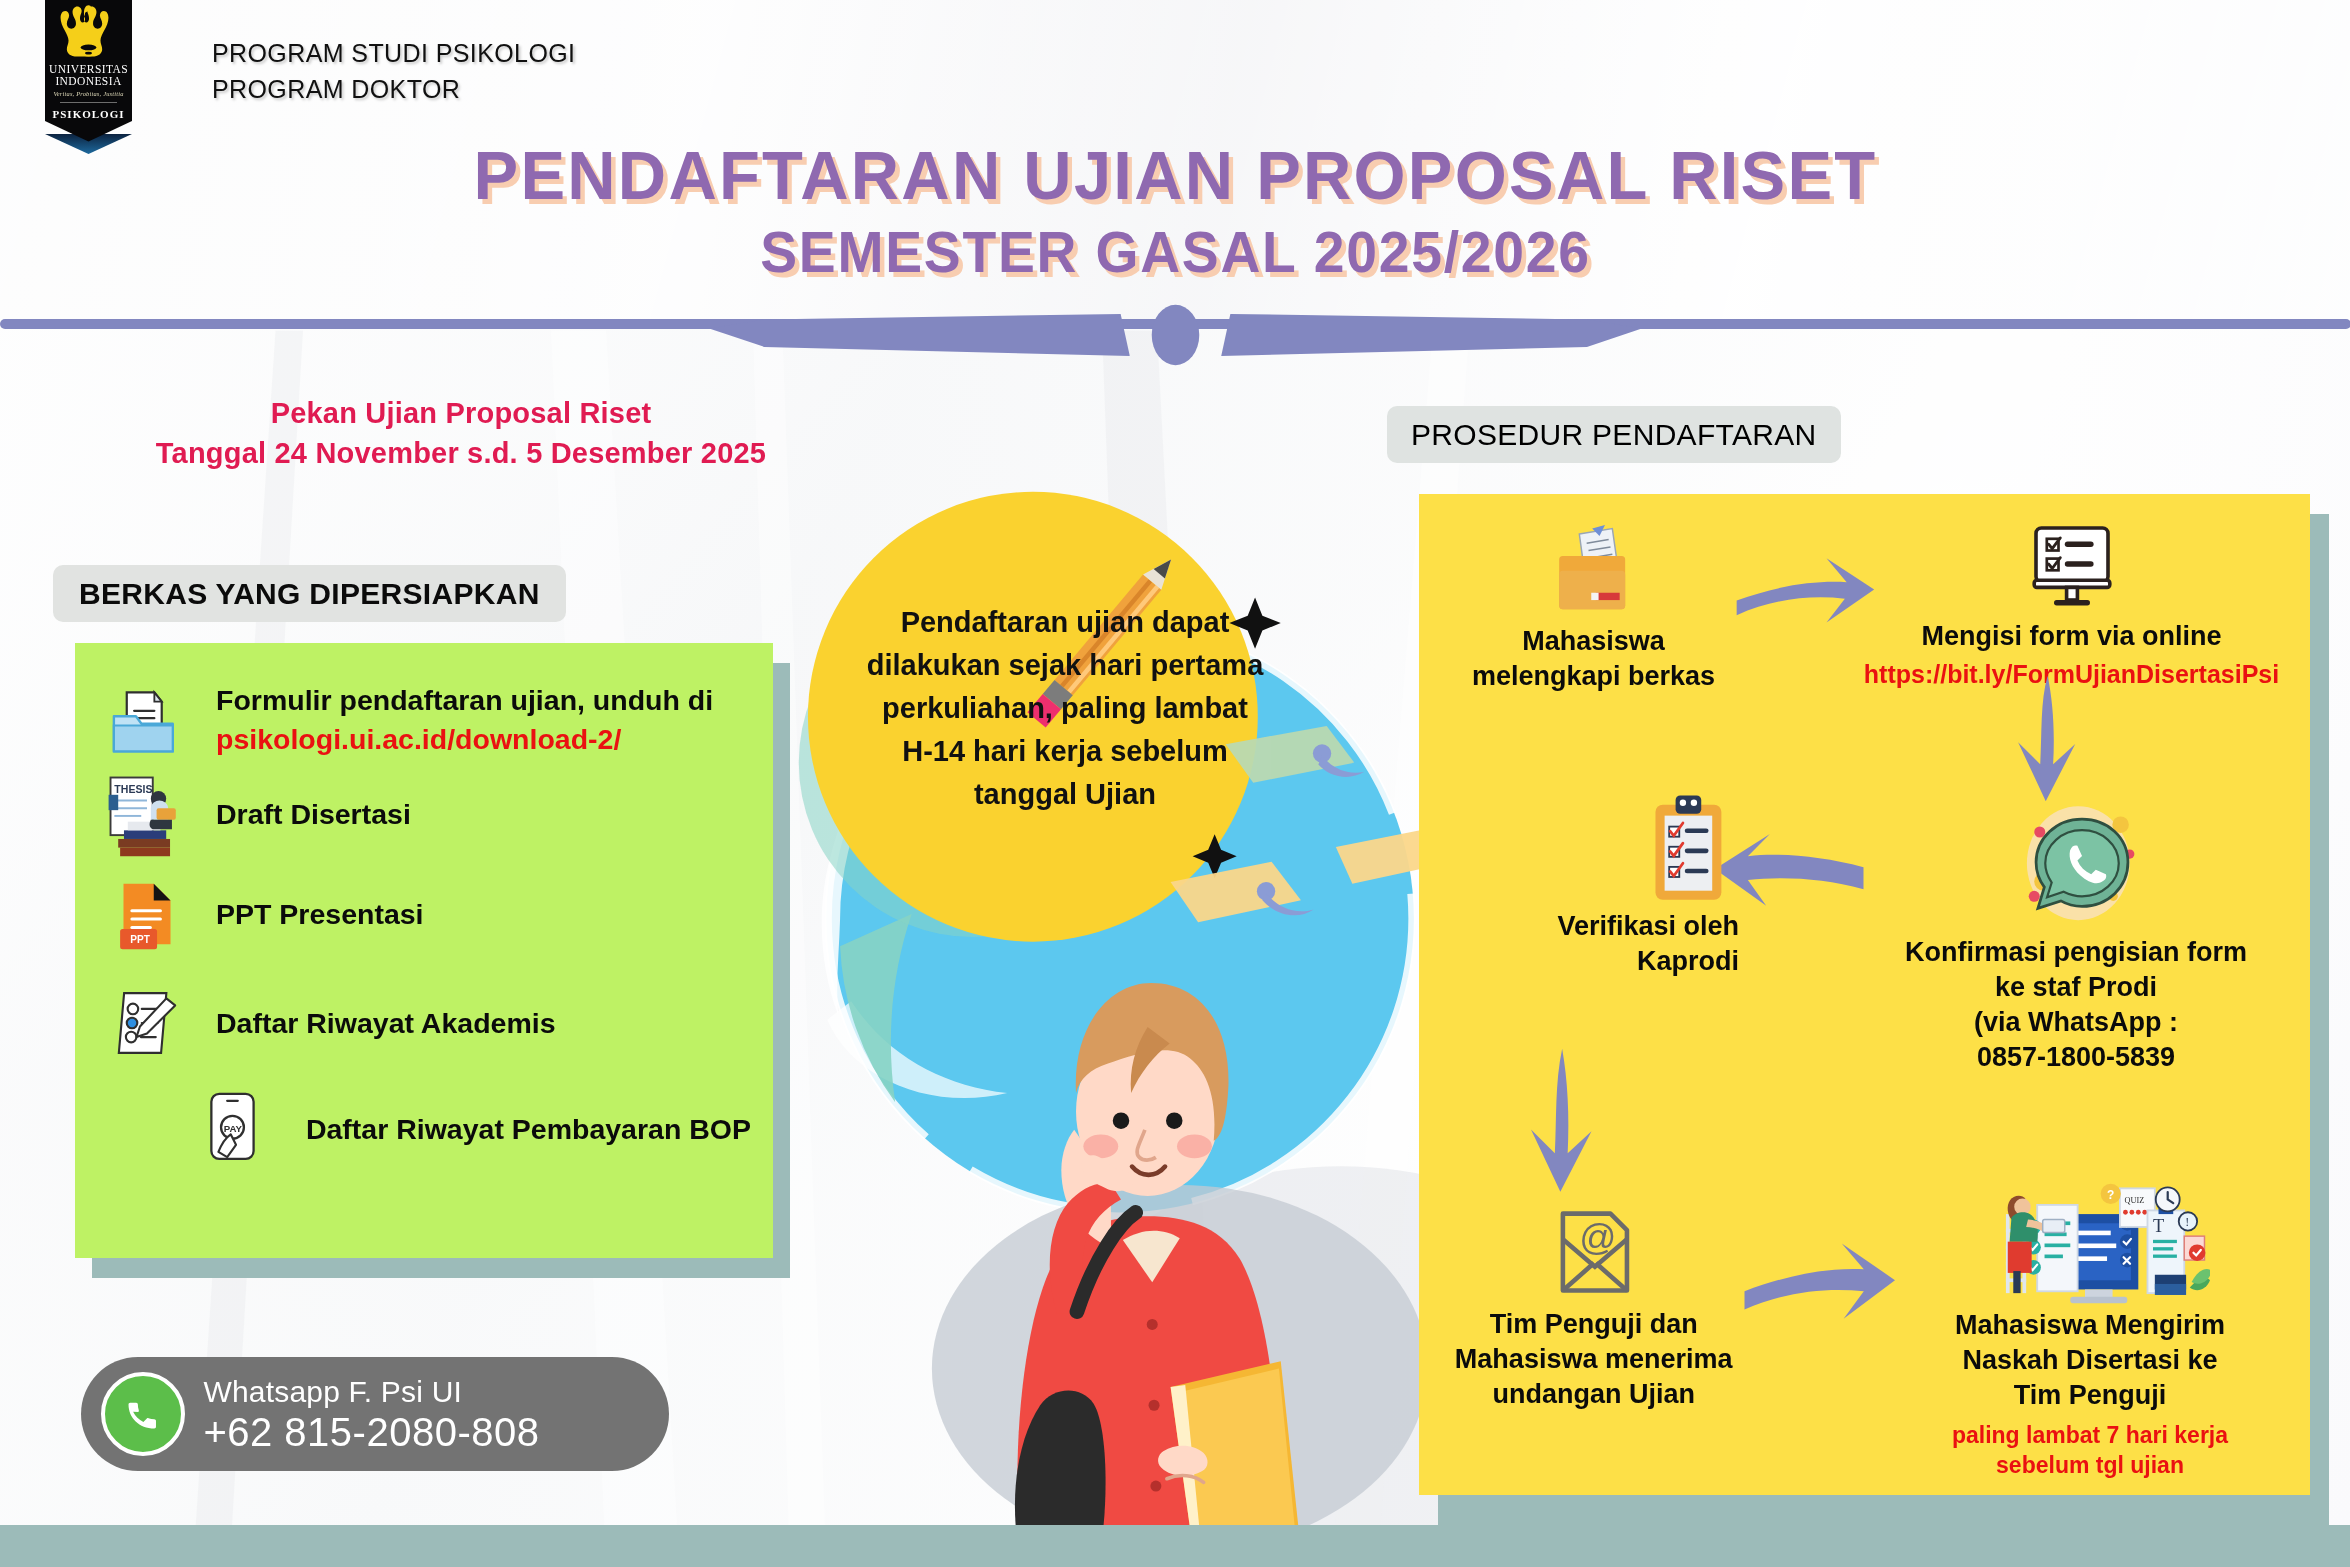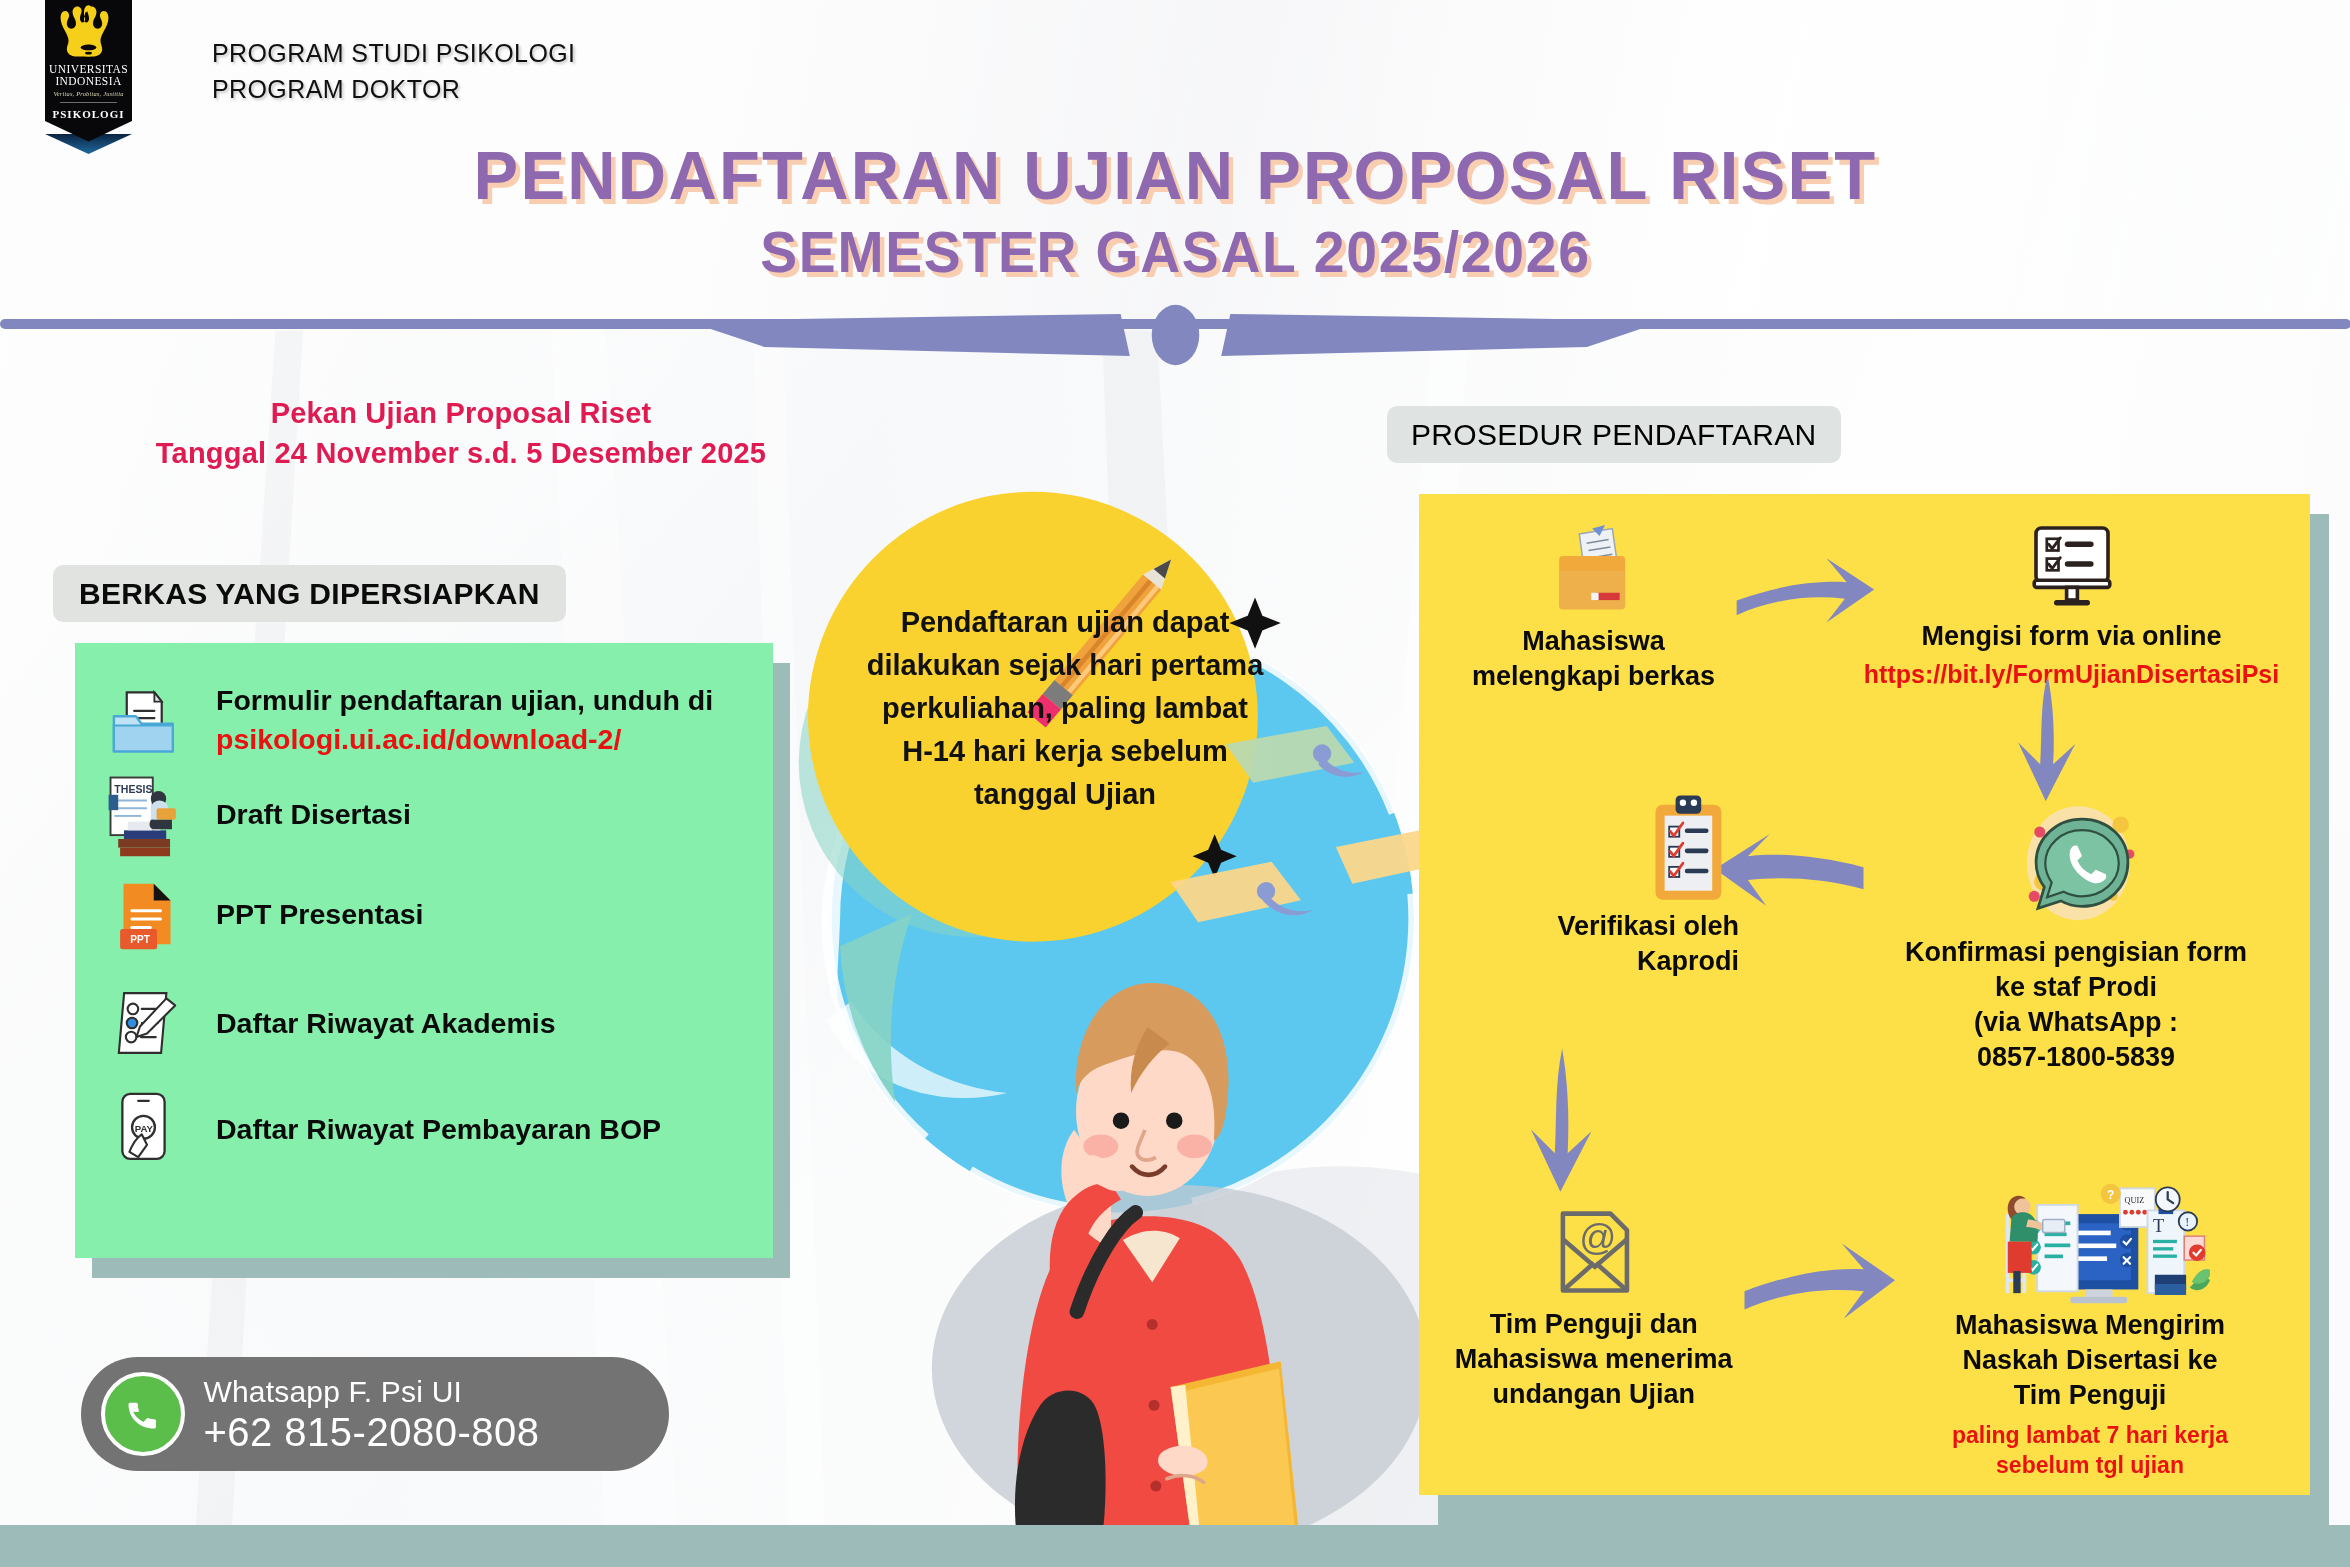--- a/index.html
+++ b/index.html
@@ -100,21 +100,21 @@
     padding:0 26px; display:flex; align-items:center;
     font-size:30px; font-weight:bold; color:#0b0b0b; letter-spacing:0.3px;
   }
 
   #berkas-shadow{
     position:absolute; left:92px; top:663px; width:698px; height:615px;
     background:#9cbbb9; z-index:7;
   }
   #berkas-card{
     position:absolute; left:75px; top:643px; width:698px; height:615px;
-    background:#86efac; z-index:8; padding:24px 0 0 0;
+    background:#bef264; z-index:8; padding:24px 0 0 0;
   }
   .berkas-row{ display:flex; align-items:center; gap:20px; padding:0 22px; }
   .berkas-icon{ width:99px; min-width:99px; height:99px; display:flex; align-items:center; justify-content:center;}
   .berkas-text{ font-size:28.5px; font-weight:bold; color:#0b0b0b; line-height:38px; }
   .berkas-link{ font-size:28.5px; font-weight:bold; color:#ea1111; line-height:40px; }
 
   
   #wa-pill{
     position:absolute; left:81px; top:1357px; width:588px; height:114px; z-index:9;
     background:#737373; border-radius:57px; display:flex; align-items:center; padding-left:20px;
@@ -304,21 +304,21 @@
           <line x1="44" y1="34" x2="64" y2="34"></line>
             <line x1="44" y1="50" x2="62" y2="50"></line>
             <line x1="43" y1="66" x2="60" y2="66"></line>
         </g>
         <path d="M72 22l10 8-32 32-12 4 4-12z" fill="#fff" stroke="#2f2f2f" stroke-width="2.4" stroke-linejoin="round"></path>
       </svg>
     </div>
     <div class="berkas-text">Daftar Riwayat Akademis</div>
   </div>
 
-  <div class="berkas-row" style="margin-top:7.3px;">
+  <div class="berkas-row" style="margin-top:7.3px;justify-content:flex-end;">
     <div class="berkas-icon">
       <svg viewBox="0 0 100 100" width="88" height="88">
         <rect x="22" y="10" width="48" height="74" rx="9" fill="#fff" stroke="#2f2f2f" stroke-width="2.6"></rect>
         <line x1="40" y1="18" x2="52" y2="18" stroke="#2f2f2f" stroke-width="2.6" stroke-linecap="round"></line>
         <circle cx="46" cy="48" r="13" fill="#fff" stroke="#2f2f2f" stroke-width="2.6"></circle>
         <text x="36" y="53" font-size="11" fill="#2f2f2f" font-family="Liberation Sans, sans-serif" font-weight="bold">PAY</text>
         <path d="M44 56c-6 4-10 10-14 20l10 6 10-14z" fill="#fff" stroke="#2f2f2f" stroke-width="2.4" stroke-linejoin="round"></path>
       </svg>
     </div>
     <div class="berkas-text">Daftar Riwayat Pembayaran BOP</div>

